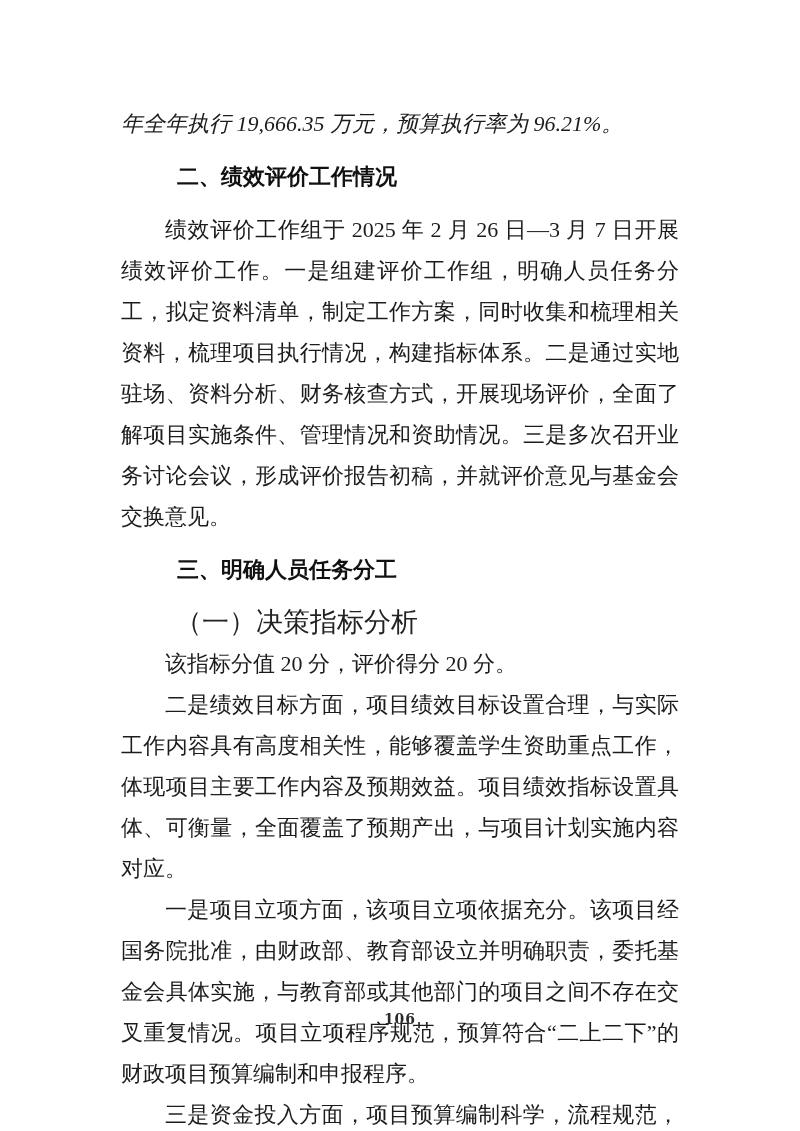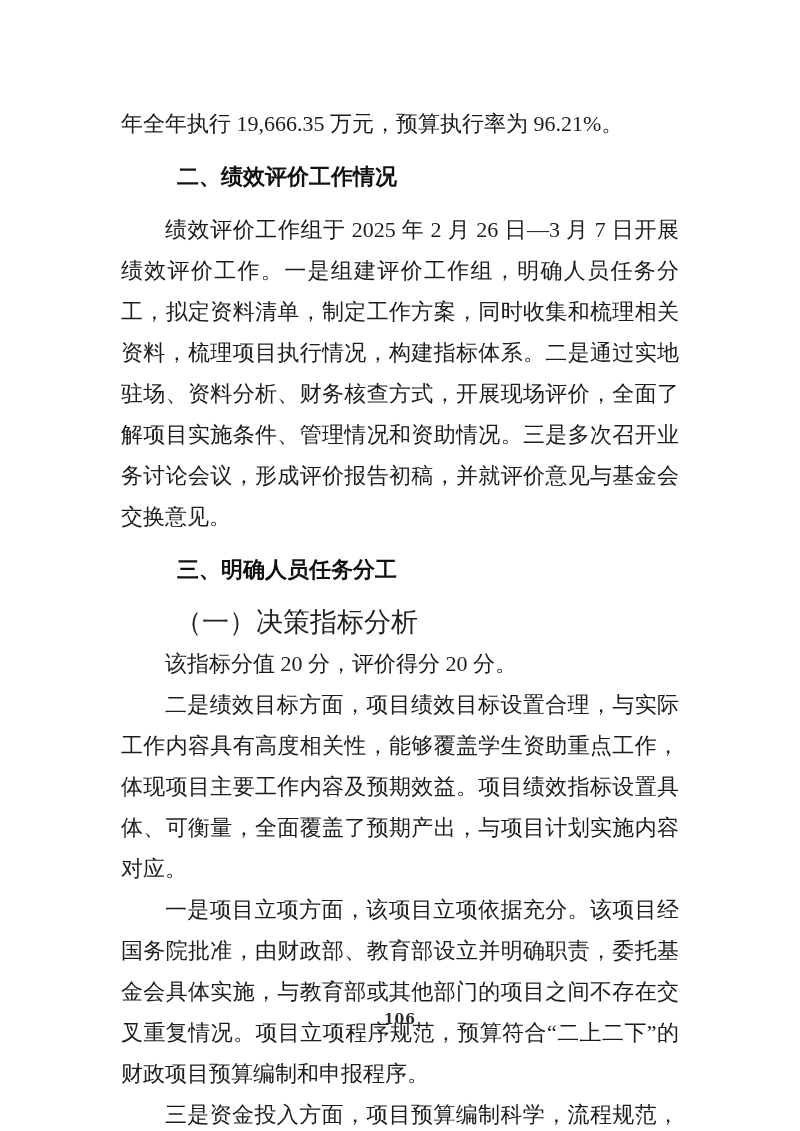--- a/index.html
+++ b/index.html
@@ -34,20 +34,21 @@
     font-size: 22px;
     line-height: 41px;
     text-align: justify;
     text-justify: inter-character;
     text-indent: 2em;
     font-family: "Liberation Serif", serif;
     color: #1c1c1c;
   }
   .para.no-indent {
     text-indent: 0;
+    font-style: italic;
   }
   .heading {
     margin: 12px;
     font-size: 22px;
     line-height: 41px;
     text-indent: 2em;
     font-weight: bold;
     font-family: "Liberation Sans", sans-serif;
     color: #111111;
   }

